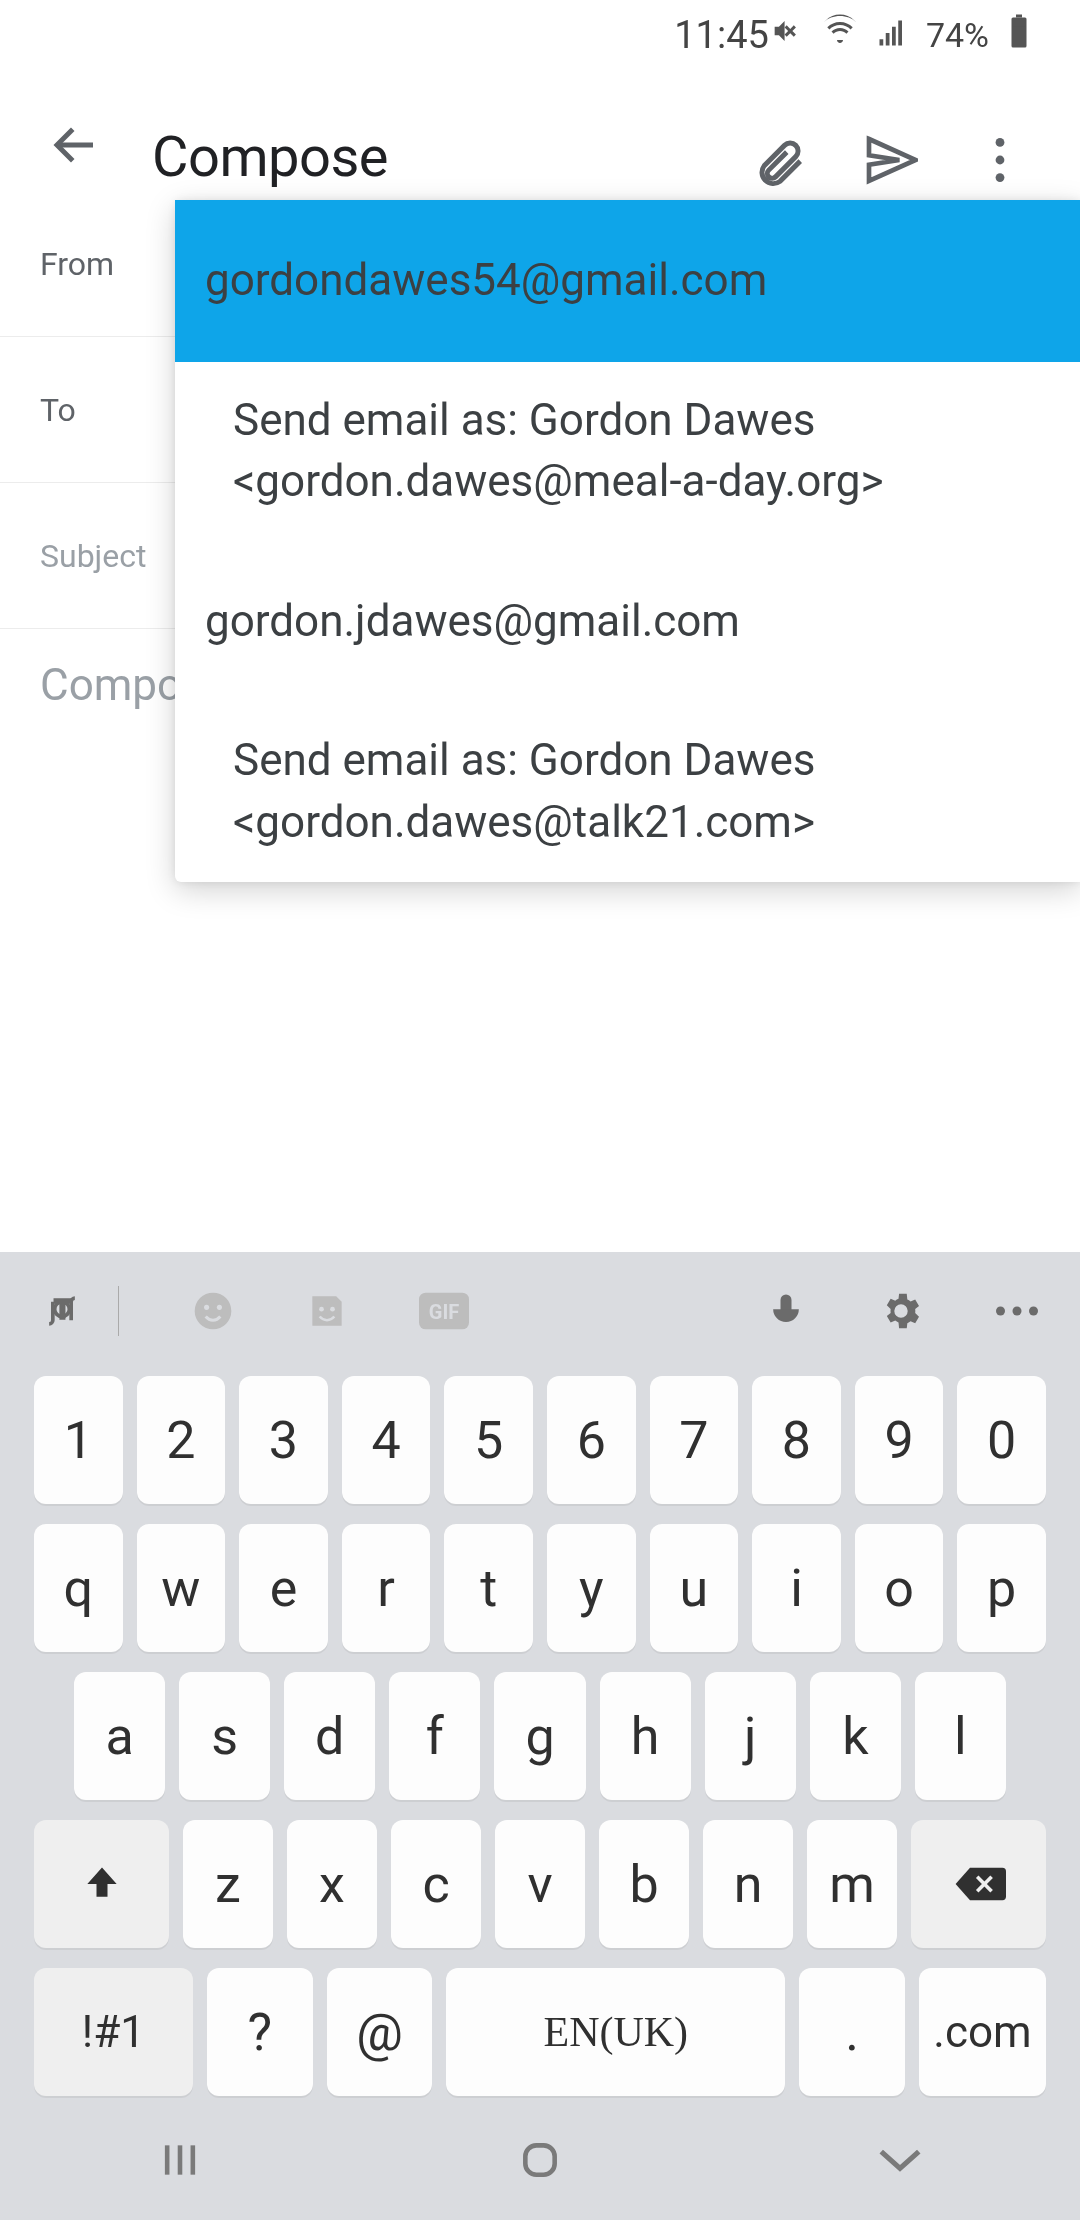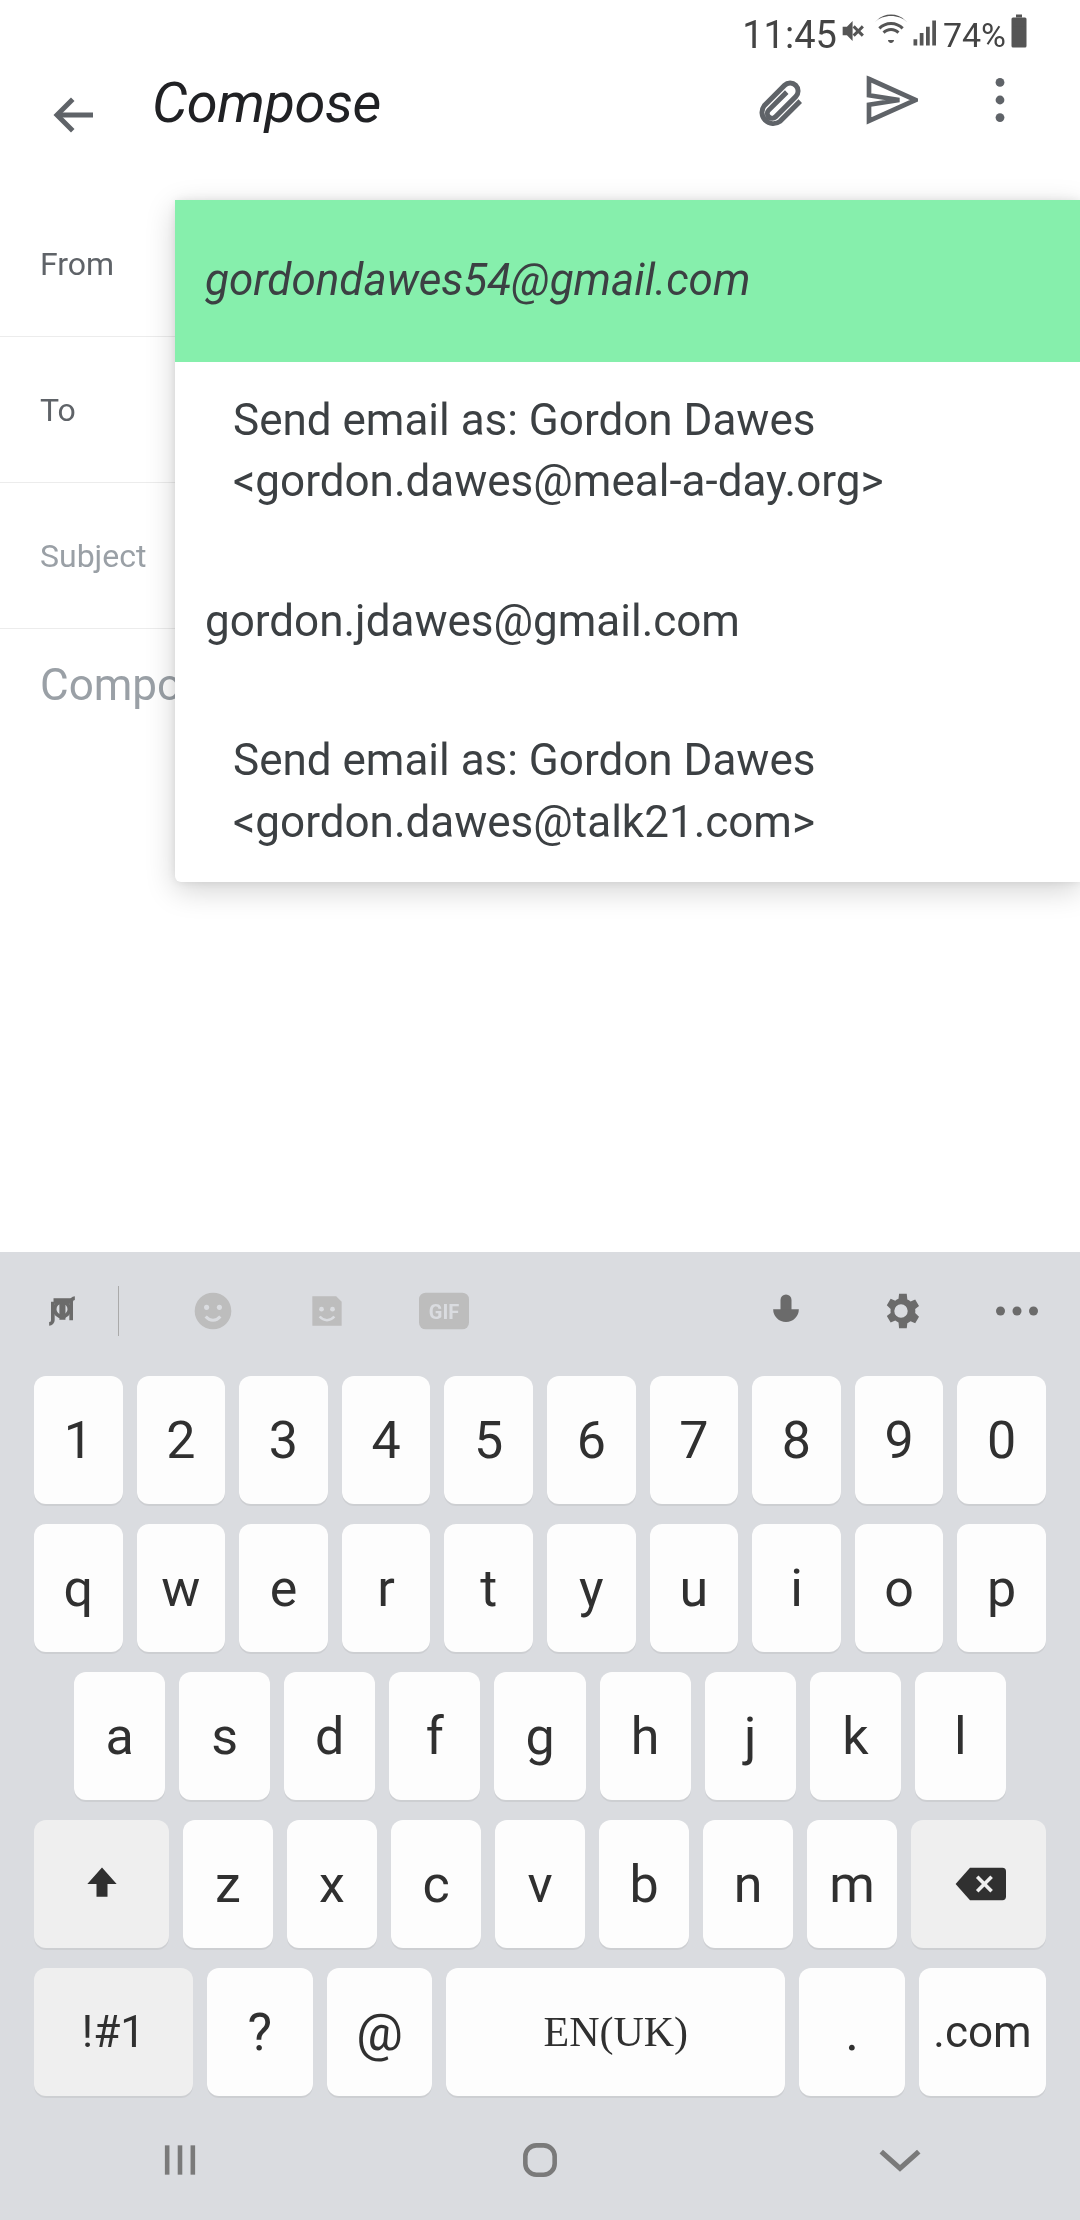--- a/index.html
+++ b/index.html
@@ -15,29 +15,28 @@
   
   .status-bar {
     height: 70px;
     display: flex;
     align-items: center;
     justify-content: flex-end;
     padding: 0 50px 0 60px;
     font-size: 38px;
     color: #444;
   }
-  .status-right { display: flex; align-items: center; gap: 2px; }
+  .status-right { display: flex; align-items: center; gap: 19px; }
 
   
   .app-bar {
     height: 120px;
     display: flex;
-    align-items: flex-start;
+    align-items: flex-end;
     padding: 0 30px;
-    font-style: italic;
   }
   .back-btn {
     width: 90px; height: 90px;
     display: flex; align-items: center; justify-content: center;
     flex: 0 0 auto;
   }
   .app-title {
     flex: 1;
     font-size: 56px;
     color: #202124;
@@ -86,22 +85,21 @@
     border-radius: 6px 0 0 6px;
     z-index: 10;
   }
   .dd-item {
     padding: 50px 30px;
     font-size: 44px;
     color: #3c4043;
     line-height: 1.4;
   }
   .dd-item.selected {
-    background: #86efac;
-    font-style: italic;
+    background: #0ea5e9;
   }
   .dd-multi { padding: 28px 58px; }
 
   
   .keyboard-area {
     position: absolute;
     left: 0; right: 0; bottom: 0;
     height: 968px;
     background: #dadce0;
     display: flex;

